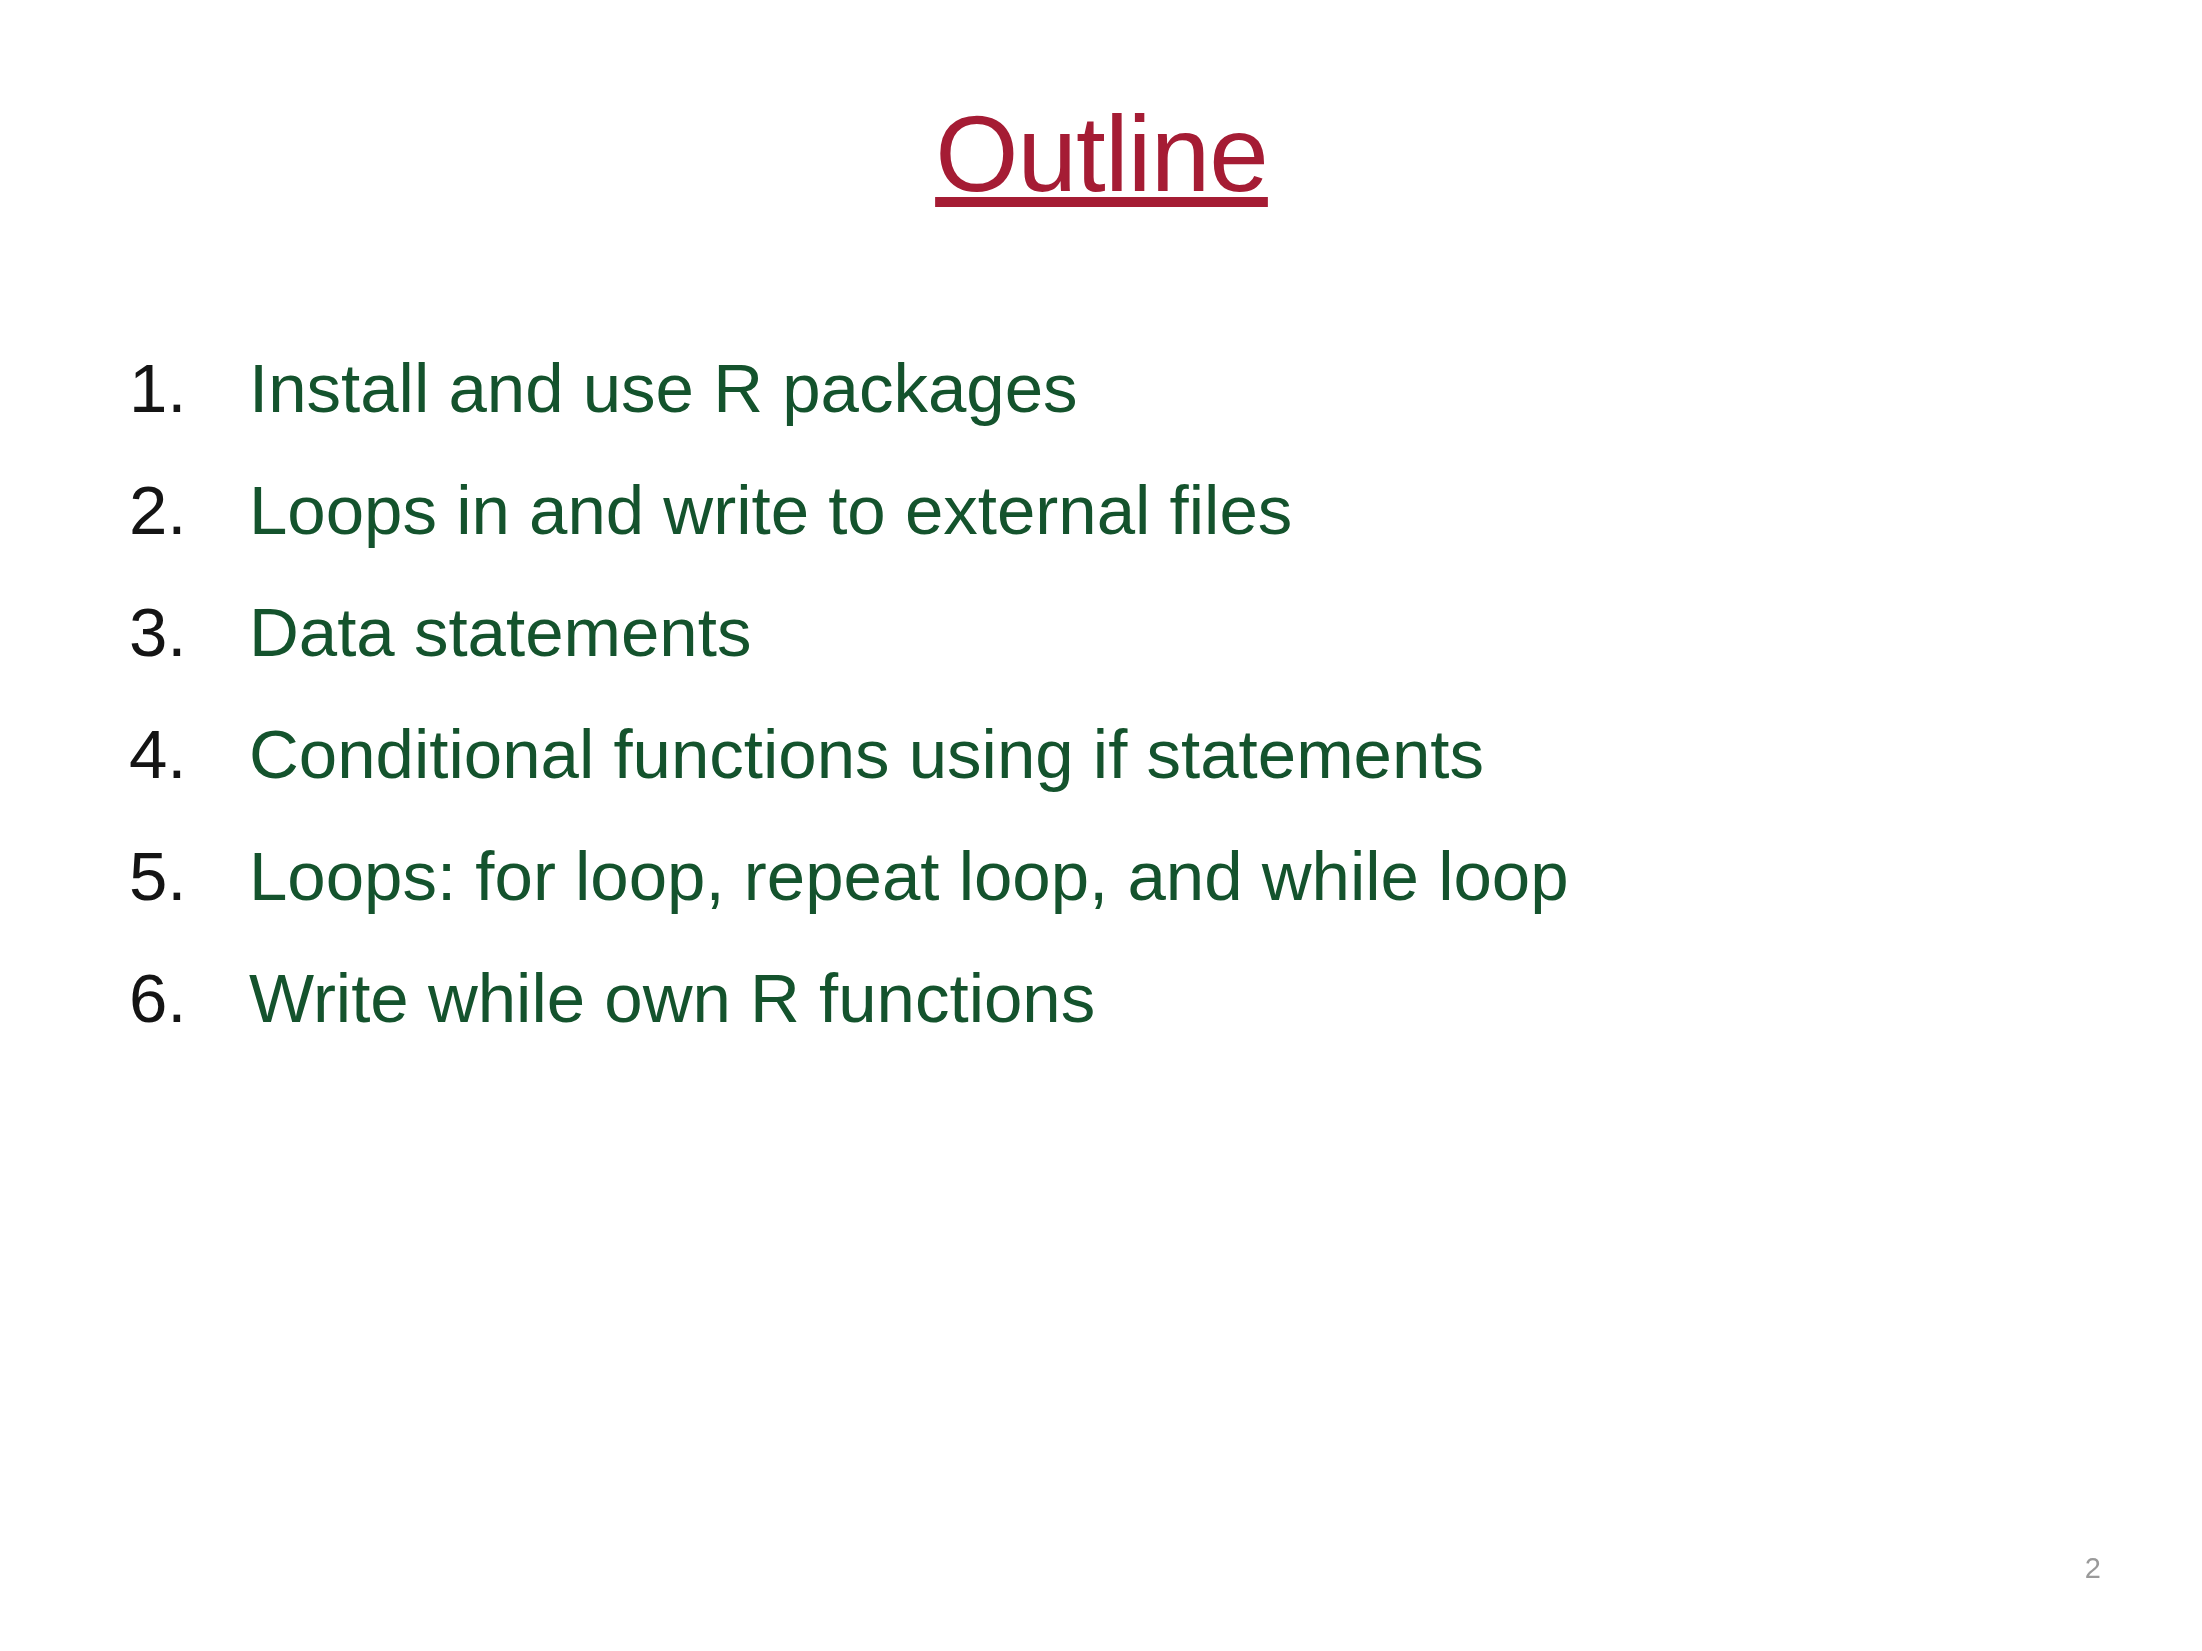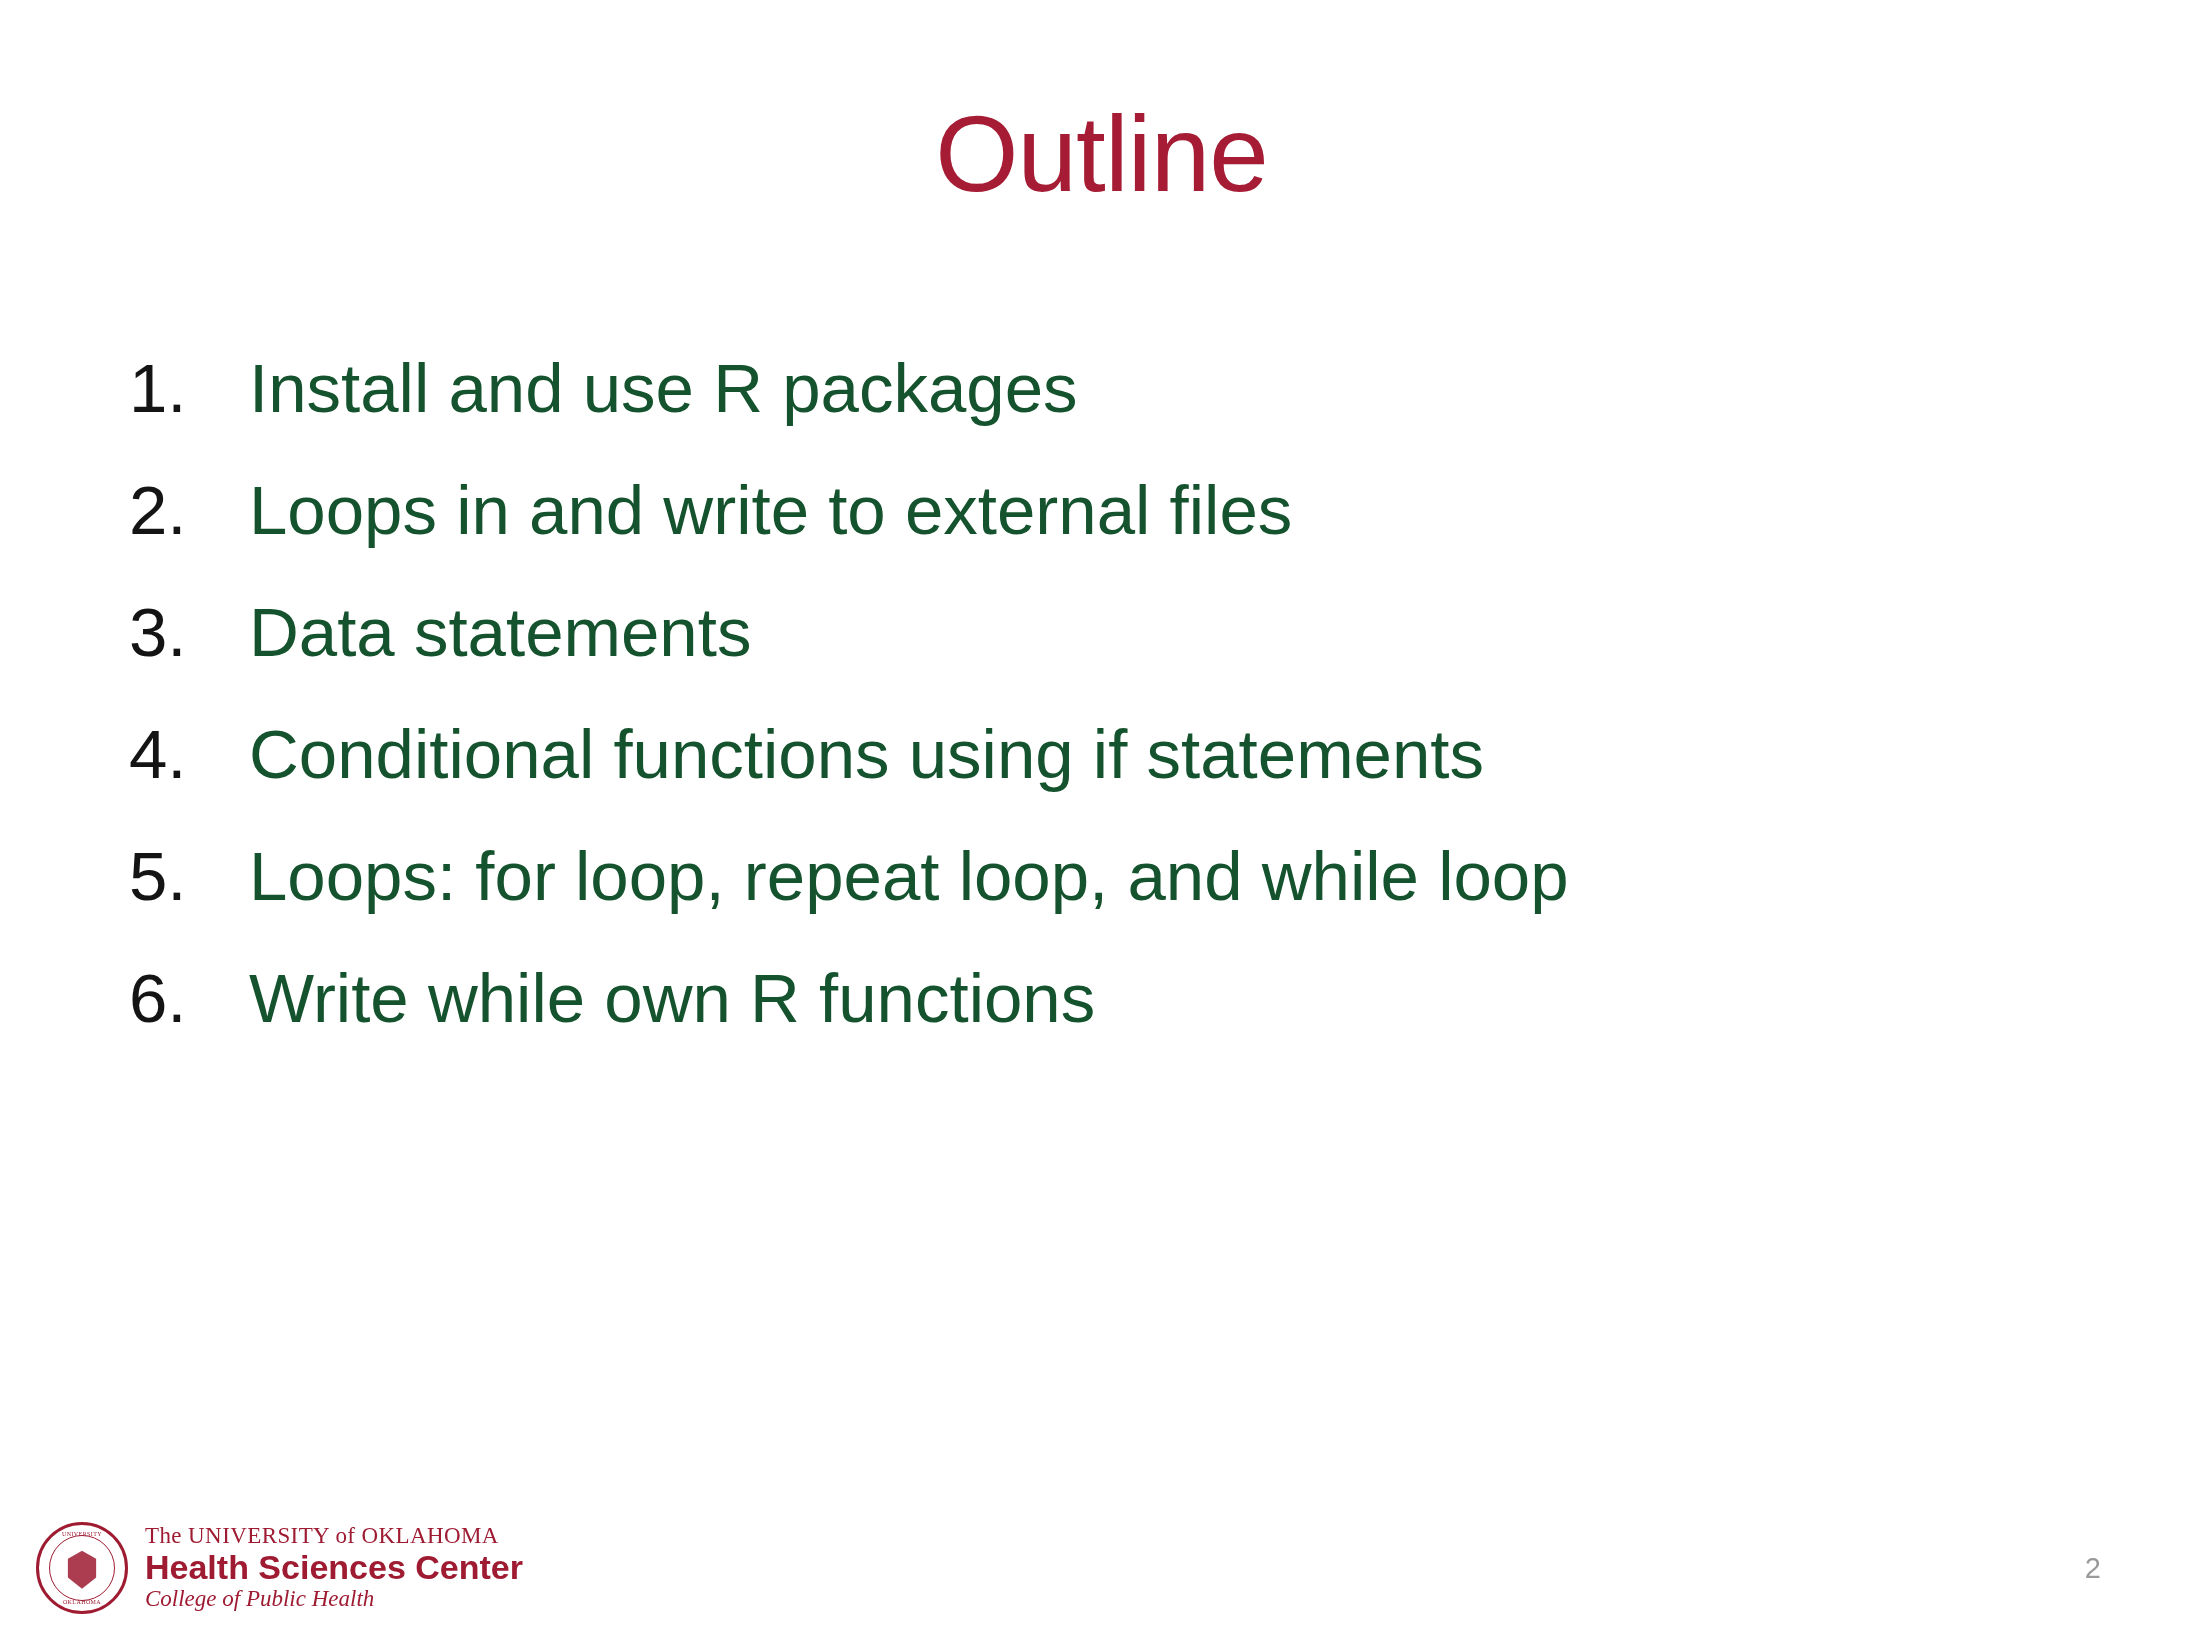--- a/index.html
+++ b/index.html
@@ -29,20 +29,21 @@
     left: 0;
     top: 96px;
     width: 2203px;
     text-align: center;
     color: #a51c34;
     font-size: 107px;
     font-weight: normal;
     line-height: 1.1;
     letter-spacing: -0.9px;
     font-family: "Liberation Sans", sans-serif;
+    text-decoration: underline;
   }
 
   .outline-list {
     position: absolute;
     left: 129px;
     top: 354px;
     width: 1962px;
     list-style: none;
     margin: 0;
     padding: 0;
@@ -192,30 +193,17 @@
     <li class="outline-item">
       <span class="outline-num">5.</span>
       <span class="outline-text">Loops: for loop, repeat loop, and while loop</span>
     </li>
     <li class="outline-item">
       <span class="outline-num">6.</span>
       <span class="outline-text">Write while own R functions</span>
     </li>
   </ul>
 
-  <div class="logo-block">
-    <div class="logo-seal">
-      <div class="seal-inner"></div>
-      <div class="seal-mark"></div>
-      <div class="seal-text-top">UNIVERSITY</div>
-      <div class="seal-text-bottom">OKLAHOMA</div>
-    </div>
-    <div class="logo-words">
-      <div class="logo-line1">The UNIVERSITY of OKLAHOMA</div>
-      <div class="logo-line2">Health Sciences Center</div>
-      <div class="logo-line3">College of Public Health</div>
-    </div>
-  </div>
 
   <div class="page-number">2</div>
 
 </div>
 
 
 </body></html>

